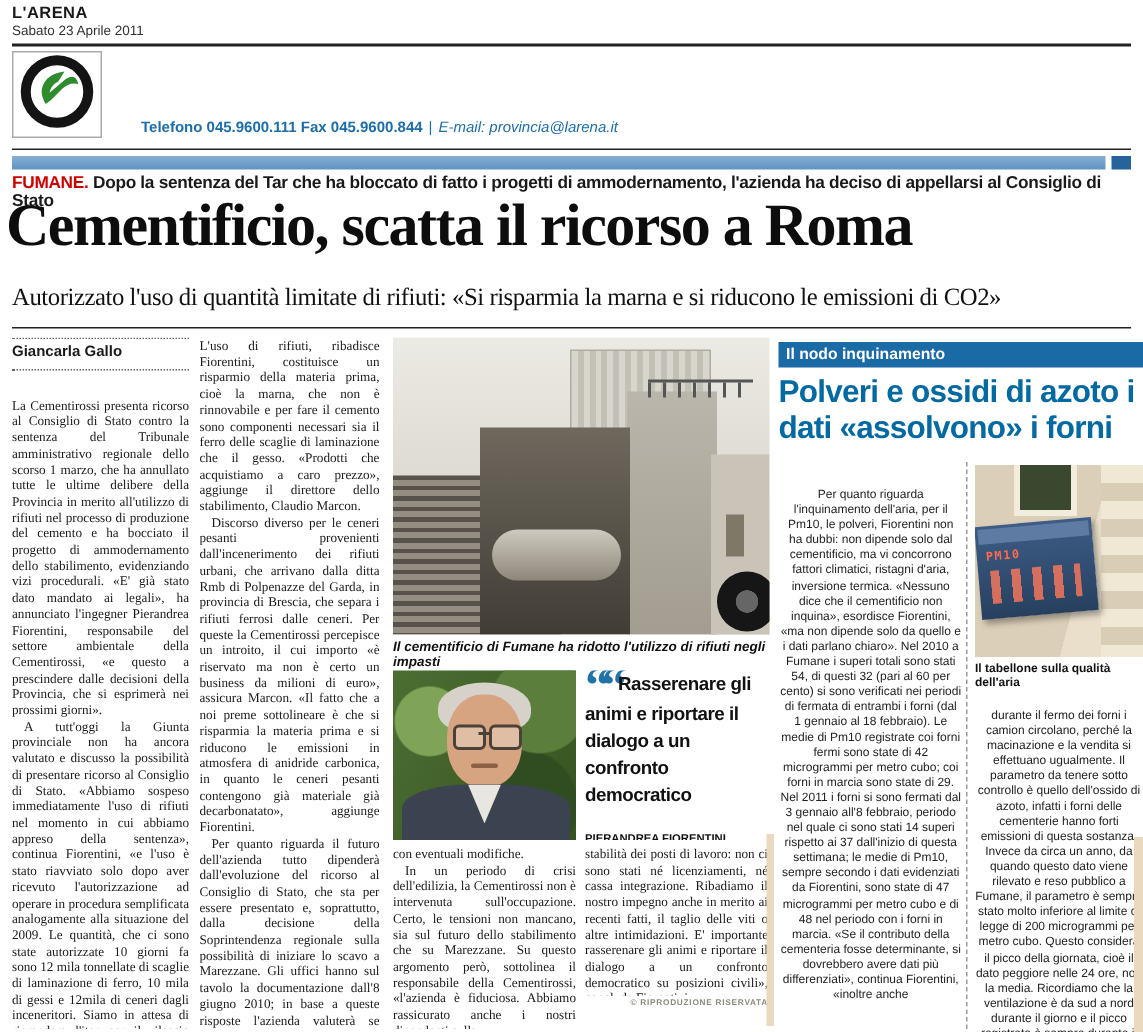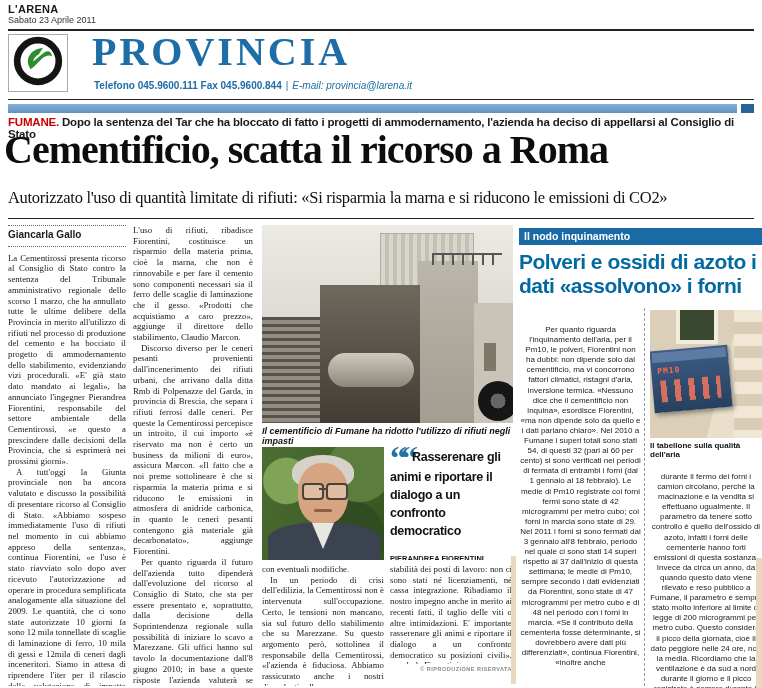--- a/index.html
+++ b/index.html
@@ -35,21 +35,21 @@
   
   .bodycol{font-family:"Liberation Serif",serif;font-size:8.8px;line-height:10.7px;
            text-align:justify;overflow:hidden;}
   .bodycol p{margin:0;}
   .bodycol p + p{text-indent:8px;}
   .col1{left:8px;top:225px;width:118px;height:461px;}
   .col2{left:133px;top:225px;width:120px;height:461px;}
   .col3t{left:262px;top:564px;width:122px;height:122px;}
   .col4t{left:390px;top:564px;width:122px;height:100px;}
   .byline{border-top:1px dotted #666;border-bottom:1px dotted #666;padding:4px 0 5px;
-          margin-bottom:6px;font-family:"Liberation Sans",sans-serif;font-weight:bold;
+          margin-bottom:18px;font-family:"Liberation Sans",sans-serif;font-weight:bold;
           font-size:10px;text-align:left;}
   .endnote{left:390px;top:666px;width:122px;font-size:5.5px;color:#8a8a7e;text-align:right;
            letter-spacing:.5px;font-weight:bold;}
 
   
   .photo{left:262px;top:225px;width:251px;height:198px;overflow:hidden;
          background:linear-gradient(#eceae4 0%,#dbd8d0 55%,#c9c6bd 100%);}
   .ph{position:absolute;}
   .f-louvre{left:0;top:92px;width:112px;height:106px;
             background:repeating-linear-gradient(180deg,#57534b 0 3px,#948e82 3px 7px);}
@@ -134,21 +134,20 @@
 
   <div class="abs logo-box">
     <span>
       <svg width="50" height="50" viewBox="0 0 60 60">
         <circle cx="30" cy="30" r="25" fill="#fff" stroke="#141414" stroke-width="8"></circle>
         <path d="M21 40 Q14 29 22 20 Q27 15 36 14 L31 22 Q25 25 24 31 L37 20 Q45 15 47 24 Q40 22 34 28 L25 37 Z" fill="#2e8b2e"></path>
       </svg>
     </span>
   </div>
 
-  <div class="abs section-title">PROVINCIA</div>
   <div class="abs contact-line">
     <span>Telefono 045.9600.111 Fax 045.9600.844</span><span class="sep">|</span><span class="email">E-mail: provincia@larena.it</span>
   </div>
   <div class="abs rule rule2"></div>
   <div class="abs band"></div>
   <div class="abs band-end"></div>
 
   <div class="abs kicker">
     <span class="tag">FUMANE.</span>
     <span>Dopo la sentenza del Tar che ha bloccato di fatto i progetti di ammodernamento, l'azienda ha deciso di appellarsi al Consiglio di Stato</span>

